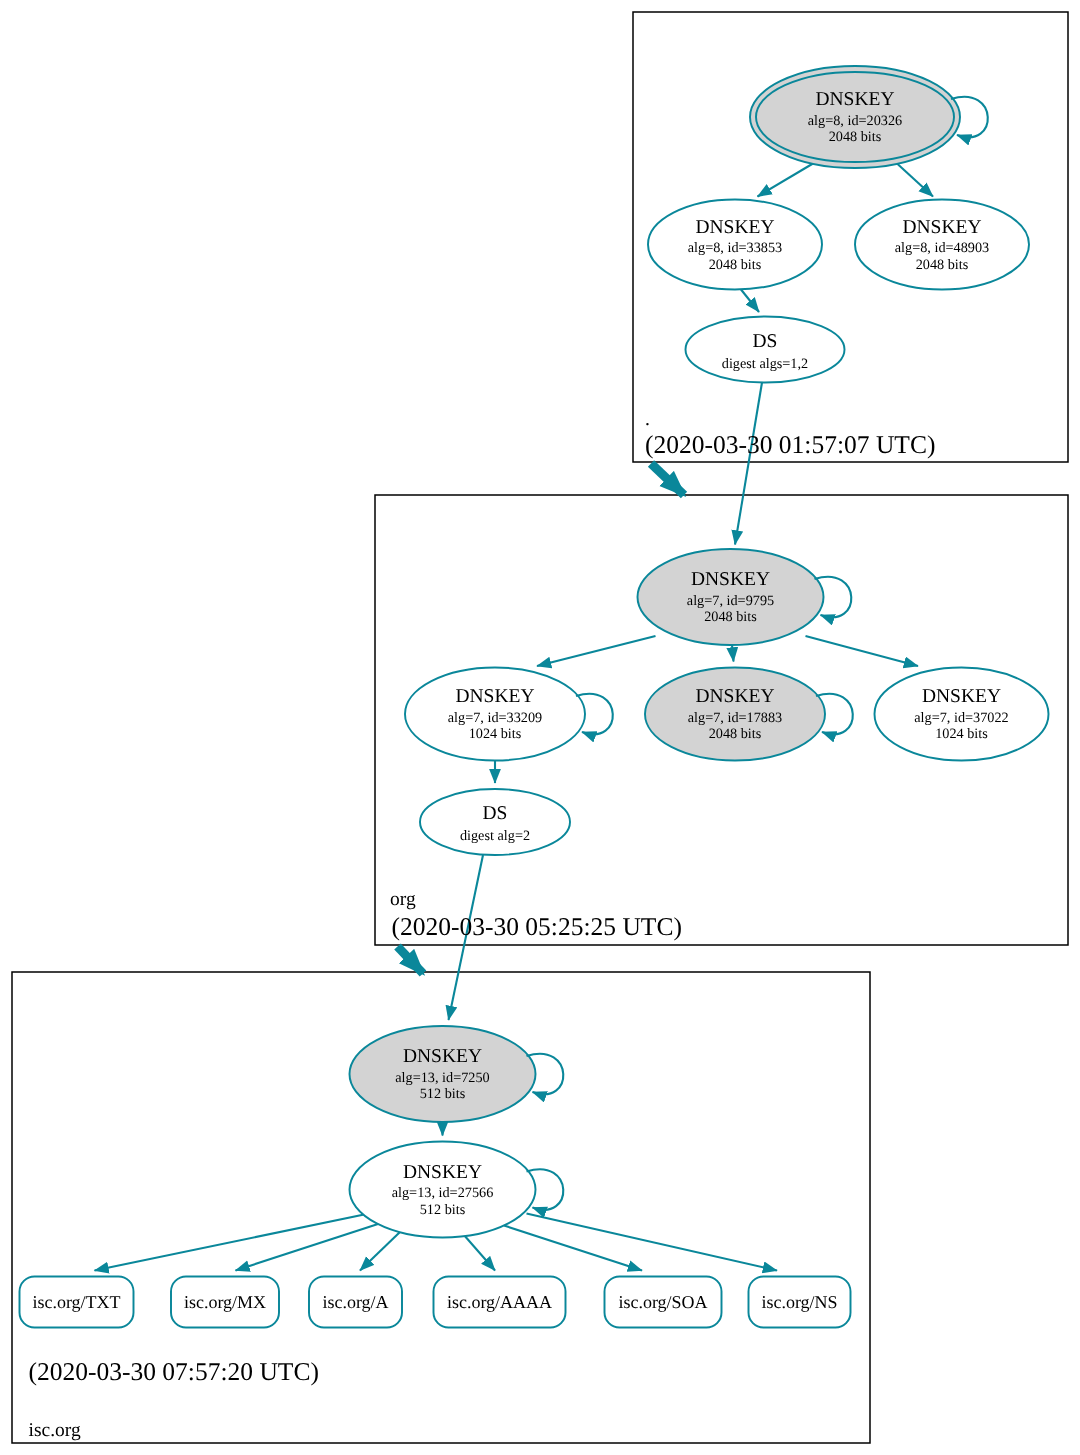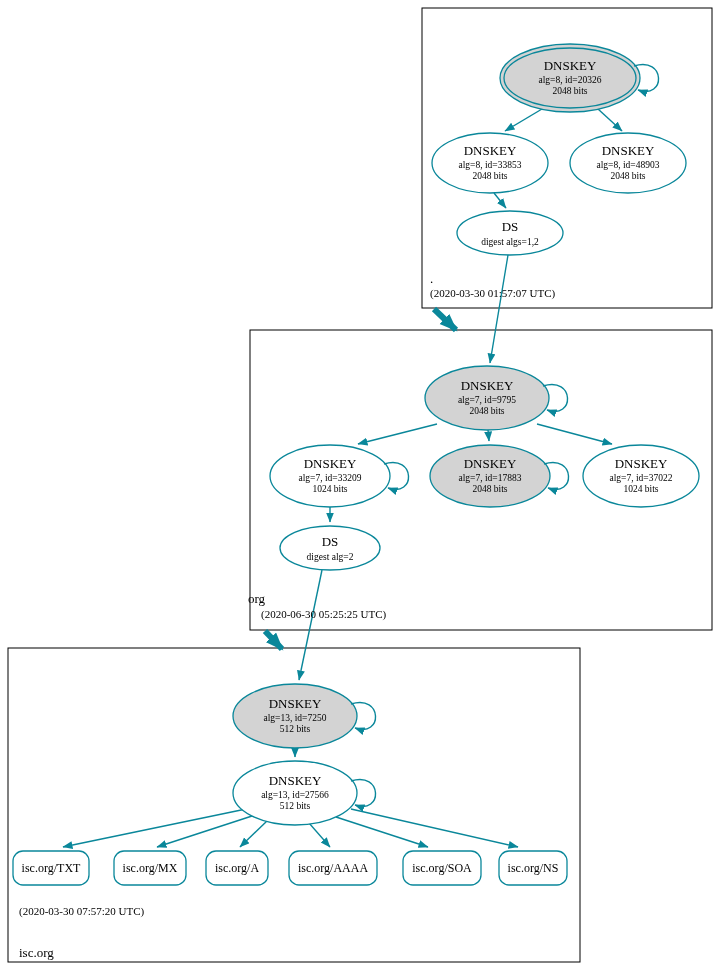--- a/index.html
+++ b/index.html
@@ -2,21 +2,21 @@
 <html><head>
 <meta charset="utf-8">
 <style>
   html,body{margin:0;padding:0;background:#ffffff;}
   .stage{position:relative;width:720px;height:970px;overflow:hidden;
          font-family:"Liberation Serif","DejaVu Serif",serif;}
   .stage svg{position:absolute;left:0;top:0;}
   #diagram text{fill:#000;font-family:"Liberation Serif","DejaVu Serif",serif;}
   .zone-caption{position:absolute;color:#000;line-height:1;white-space:nowrap;}
   .zone-name{font-size:13px;}
-  .zone-ts{font-size:11px;}
+  .zone-ts{font-size:17px;}
 </style>
 </head>
 <body>
 
 <div class="stage">
   <svg id="diagram" width="720" height="970" viewBox="0 0 720 970">
     <defs>
       <marker id="arrow" markerUnits="userSpaceOnUse" markerWidth="11" markerHeight="9" refX="9.5" refY="4" orient="auto">
         <path d="M0,0 L10,4 L0,8 z" fill="#0a879a"></path>
       </marker>
@@ -138,18 +138,18 @@
       </g>
       <g>
         <rect x="499" y="851" width="68" height="34" rx="10" ry="10" fill="#ffffff" stroke="#0a879a" stroke-width="1.3"></rect>
         <text x="533" y="872" text-anchor="middle" font-size="12">isc.org/NS</text>
       </g>
     </svg>
 
   <div class="zone-caption zone-name" style="left:430px;top:272px">.</div>
   <div class="zone-caption zone-ts" style="left:430px;top:288px">(2020-03-30 01:57:07 UTC)</div>
 
-  <div class="zone-caption zone-name" style="left:248px;top:592px">org</div>
-  <div class="zone-caption zone-ts" style="left:261px;top:609px">(2020-06-30 05:25:25 UTC)</div>
+  <div class="zone-caption zone-name" style="left:260px;top:592px">org</div>
+  <div class="zone-caption zone-ts" style="left:261px;top:609px">(2020-03-30 05:25:25 UTC)</div>
 
   <div class="zone-caption zone-name" style="left:19px;top:946px">isc.org</div>
   <div class="zone-caption zone-ts" style="left:19px;top:906px">(2020-03-30 07:57:20 UTC)</div>
 </div>
 
 </body></html>

